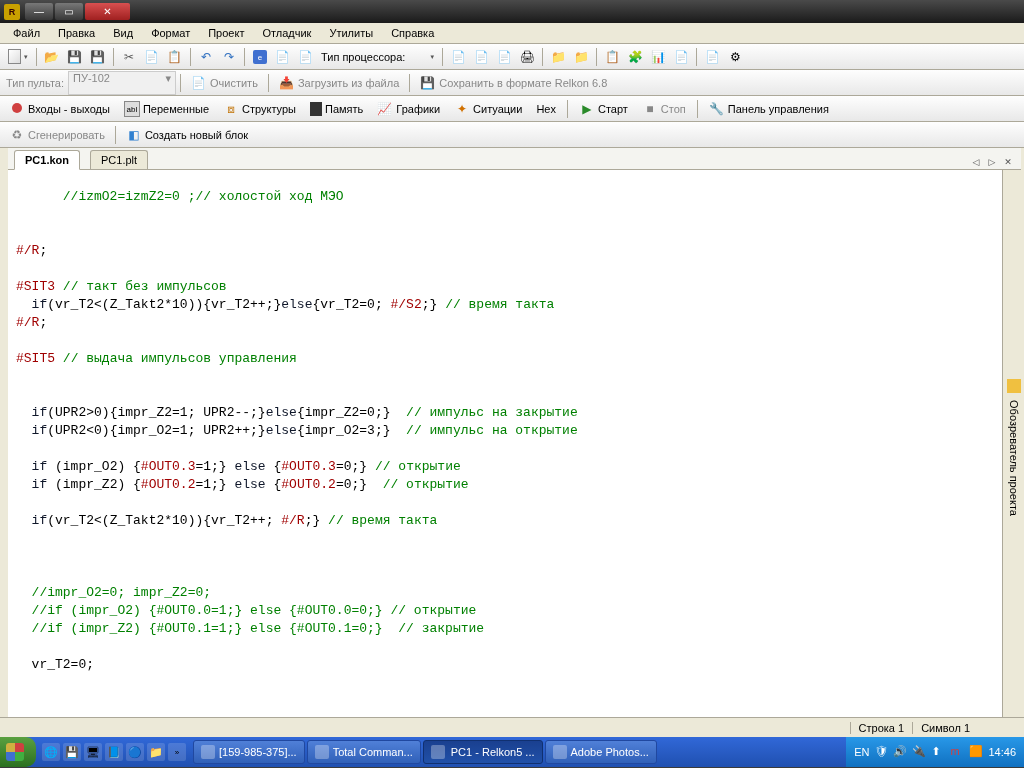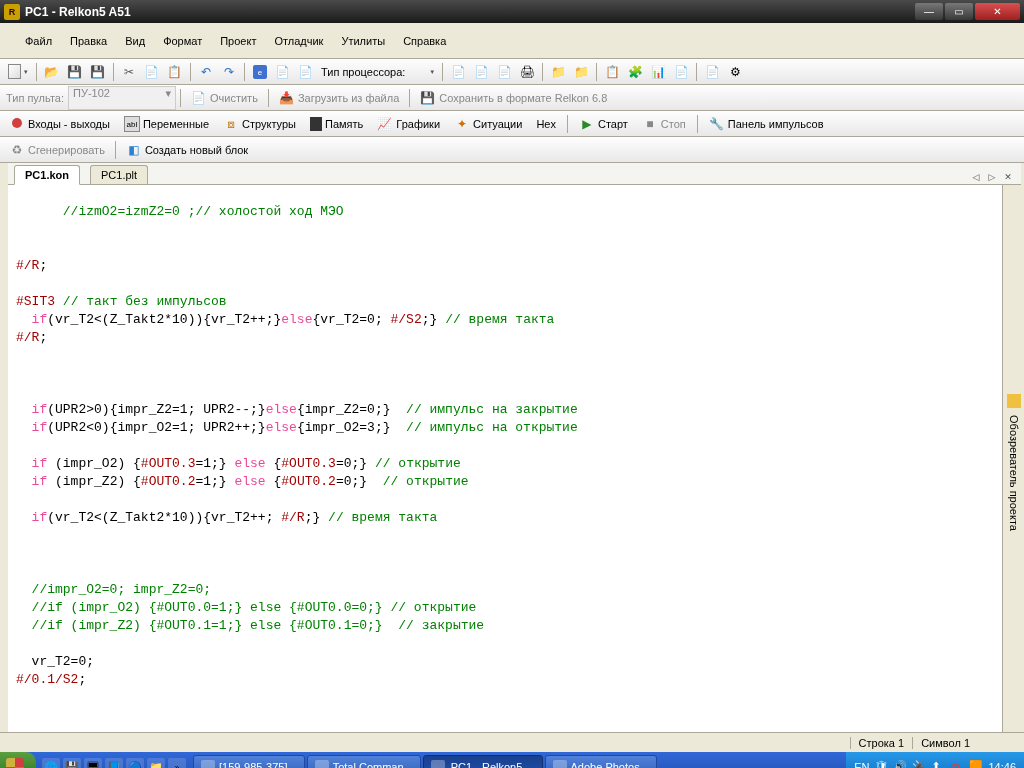--- a/index.html
+++ b/index.html
@@ -9,21 +9,21 @@
 .titlebar { background: linear-gradient(to bottom, #4a4a4a, #1a1a1a); height: 23px; display: flex; align-items: center; padding: 0 4px; color: #fff; }
 .titlebar .app-icon { width: 16px; height: 16px; background: #c9a000; border-radius: 2px; margin-right: 5px; display: inline-flex; align-items: center; justify-content: center; font-size: 9px; color: #330000; font-weight: bold; }
 .titlebar .title { flex: 1; font-weight: bold; font-size: 12px; }
 .titlebar .winbtns { display: flex; gap: 2px; }
 .winbtn { width: 28px; height: 17px; border: none; border-radius: 2px; font-size: 10px; color: #fff; display: flex; align-items: center; justify-content: center; cursor: pointer; }
 .winbtn.min { background: linear-gradient(to bottom, #787878, #383838); }
 .winbtn.max { background: linear-gradient(to bottom, #787878, #383838); }
 .winbtn.close { background: linear-gradient(to bottom, #d85050, #a02020); width: 45px; }
 
 
-.menubar { background: #ece9d8; height: 36px; display: flex; align-items: center; padding: 0 16px; border-bottom: 1px solid #aca899; }
+.menubar { background: #ece9d8; height: 21px; display: flex; align-items: center; padding: 0 4px; border-bottom: 1px solid #aca899; }
 .menubar span { padding: 2px 9px; cursor: pointer; }
 
 
 .toolbar { background: linear-gradient(to bottom, #fefefe, #e8e8e8); border-bottom: 1px solid #aca899; height: 26px; display: flex; align-items: center; padding: 0 3px; gap: 1px; }
 .tbtn { width: 22px; height: 22px; border: 1px solid transparent; background: transparent; display: inline-flex; align-items: center; justify-content: center; cursor: pointer; border-radius: 2px; }
 .tsep { width: 1px; height: 18px; background: #aca899; margin: 0 3px; }
 .tdrop { font-size: 7px; color: #555; margin-left: -2px; width: 8px; }
 .tlabel { color: #888; padding: 0 3px; }
 .tlabel.active { color: #000; }
 .tcombo { height: 24px; border: 1px solid #ccc; background: #f0f0f0; color: #888; padding: 0 18px 0 4px; font-size: 11px; position: relative; width: 108px; }
@@ -57,21 +57,21 @@
 .tabright { margin-left: auto; display: flex; gap: 2px; align-items: center; }
 .tabright span { width: 14px; height: 14px; display: inline-flex; align-items: center; justify-content: center; font-size: 9px; color: #555; cursor: pointer; }
 
 
 .editor-wrap { display: flex; height: 668px; }
 .sidebar-tab { width: 19px; background: #ece9d8; border-left: 1px solid #aca899; writing-mode: vertical-rl; text-align: center; padding-top: 8px; font-size: 11px; cursor: pointer; }
 .editor { flex: 1; background: #fff; overflow: auto; padding: 18px 8px; font-family: "Courier New", monospace; font-size: 13px; line-height: 18px; position: relative; }
 .editor .line { white-space: pre; }
 .c-com { color: #008000; }
 .c-dir { color: #a00000; }
-.c-key { color: #ec4899; }
+.c-key { color: #0f172a; }
 .c-txt { color: #000; }
 
 
 .statusbar { background: #ece9d8; height: 20px; border-top: 1px solid #aca899; display: flex; align-items: center; font-size: 11px; padding: 0 6px; justify-content: flex-end; }
 .statusbar .cell { padding: 0 8px; border-left: 1px solid #aca899; }
 .statusbar .spacer { flex: 1; }
 
 
 .taskbar { background: linear-gradient(to bottom, #3168d8, #2050b0); height: 30px; display: flex; align-items: center; }
 .startbtn { height: 30px; background: linear-gradient(to bottom, #5aa040, #2a7020); padding: 0 12px 0 6px; display: flex; align-items: center; gap: 4px; color: #fff; font-weight: bold; font-style: italic; border-radius: 0 10px 10px 0; cursor: pointer; }
@@ -85,21 +85,20 @@
 .tray .ti { width: 14px; height: 14px; display: inline-block; }
 
 
 .tabarea { border-left: 8px solid #ece9d8; border-right: 3px solid #ece9d8; }
 </style>
 </head>
 <body>
 
 <div class="titlebar">
   <span class="app-icon">R</span>
-  <span class="title">PC1 - Relkon5 A51</span>
   <div class="winbtns">
     <button class="winbtn min">—</button>
     <button class="winbtn max">▭</button>
     <button class="winbtn close">✕</button>
   </div>
 </div>
 
 <div class="menubar">
   <span>Файл</span>
   <span>Правка</span>
@@ -253,21 +252,21 @@
       <span class="ico i-play">▶</span>
       <span>Старт</span>
     </button>
   <button class="txtbtn disabled">
       <span class="ico" style="color:#888">■</span>
       <span>Стоп</span>
     </button>
   <span class="tsep"></span>
   <button class="txtbtn">
       <span class="ico" style="color:#d05000">🔧</span>
-      <span>Панель импульсов</span>
+      <span>Панель управления</span>
     </button>
 </div>
 
 <div class="toolbar">
   <button class="txtbtn disabled">
       <span class="ico">♻</span>
       <span>Сгенерировать</span>
     </button>
   <span class="tsep"></span>
   <button class="txtbtn">
@@ -292,38 +291,38 @@
   <div class="editor" id="editor">
         <div class="line">      <span class="c-com">//izmO2=izmZ2=0 ;// холостой ход МЭО</span></div>
         <div class="line">&nbsp;</div>
         <div class="line">&nbsp;</div>
         <div class="line"><span class="c-dir">#/R</span><span class="c-txt">;</span></div>
         <div class="line">&nbsp;</div>
         <div class="line"><span class="c-dir">#SIT3</span><span class="c-txt"> </span><span class="c-com">// такт без импульсов</span></div>
         <div class="line">  <span class="c-key">if</span><span class="c-txt">(vr_T2&lt;(Z_Takt2*10)){vr_T2++;}</span><span class="c-key">else</span><span class="c-txt">{vr_T2=0; </span><span class="c-dir">#/S2</span><span class="c-txt">;} </span><span class="c-com">// время такта</span></div>
         <div class="line"><span class="c-dir">#/R</span><span class="c-txt">;</span></div>
         <div class="line">&nbsp;</div>
+        <div class="line"><span class="c-dir">#SIT5</span><span class="c-txt"> </span><span class="c-com">// выдача импульсов управления</span></div>
         <div class="line">&nbsp;</div>
         <div class="line">&nbsp;</div>
         <div class="line">  <span class="c-key">if</span><span class="c-txt">(UPR2&gt;0){impr_Z2=1; UPR2--;}</span><span class="c-key">else</span><span class="c-txt">{impr_Z2=0;}  </span><span class="c-com">// импульс на закрытие</span></div>
         <div class="line">  <span class="c-key">if</span><span class="c-txt">(UPR2&lt;0){impr_O2=1; UPR2++;}</span><span class="c-key">else</span><span class="c-txt">{impr_O2=3;}  </span><span class="c-com">// импульс на открытие</span></div>
         <div class="line">&nbsp;</div>
         <div class="line">  <span class="c-key">if</span><span class="c-txt"> (impr_O2) {</span><span class="c-dir">#OUT0.3</span><span class="c-txt">=1;} </span><span class="c-key">else</span><span class="c-txt"> {</span><span class="c-dir">#OUT0.3</span><span class="c-txt">=0;} </span><span class="c-com">// открытие</span></div>
         <div class="line">  <span class="c-key">if</span><span class="c-txt"> (impr_Z2) {</span><span class="c-dir">#OUT0.2</span><span class="c-txt">=1;} </span><span class="c-key">else</span><span class="c-txt"> {</span><span class="c-dir">#OUT0.2</span><span class="c-txt">=0;}  </span><span class="c-com">// открытие</span></div>
         <div class="line">&nbsp;</div>
         <div class="line">  <span class="c-key">if</span><span class="c-txt">(vr_T2&lt;(Z_Takt2*10)){vr_T2++; </span><span class="c-dir">#/R</span><span class="c-txt">;} </span><span class="c-com">// время такта</span></div>
         <div class="line">&nbsp;</div>
         <div class="line">&nbsp;</div>
         <div class="line">&nbsp;</div>
         <div class="line">  <span class="c-com">//impr_O2=0; impr_Z2=0;</span></div>
         <div class="line">  <span class="c-com">//if (impr_O2) {#OUT0.0=1;} else {#OUT0.0=0;} // открытие</span></div>
         <div class="line">  <span class="c-com">//if (impr_Z2) {#OUT0.1=1;} else {#OUT0.1=0;}  // закрытие</span></div>
         <div class="line">&nbsp;</div>
         <div class="line">  <span class="c-txt">vr_T2=0;</span></div>
-        <div class="line"><span class="c-dir">#/0.1/S2</span><span class="c-txt">;</span></div>
       </div>
   <div class="sidebar-tab">
     <span style="display:inline-block;width:14px;height:14px;background:#f0c040;margin-bottom:4px"></span>
     <span>Обозреватель проекта</span>
   </div>
 </div>
 </div>
 
 <div class="statusbar">
   <span class="spacer"></span>

